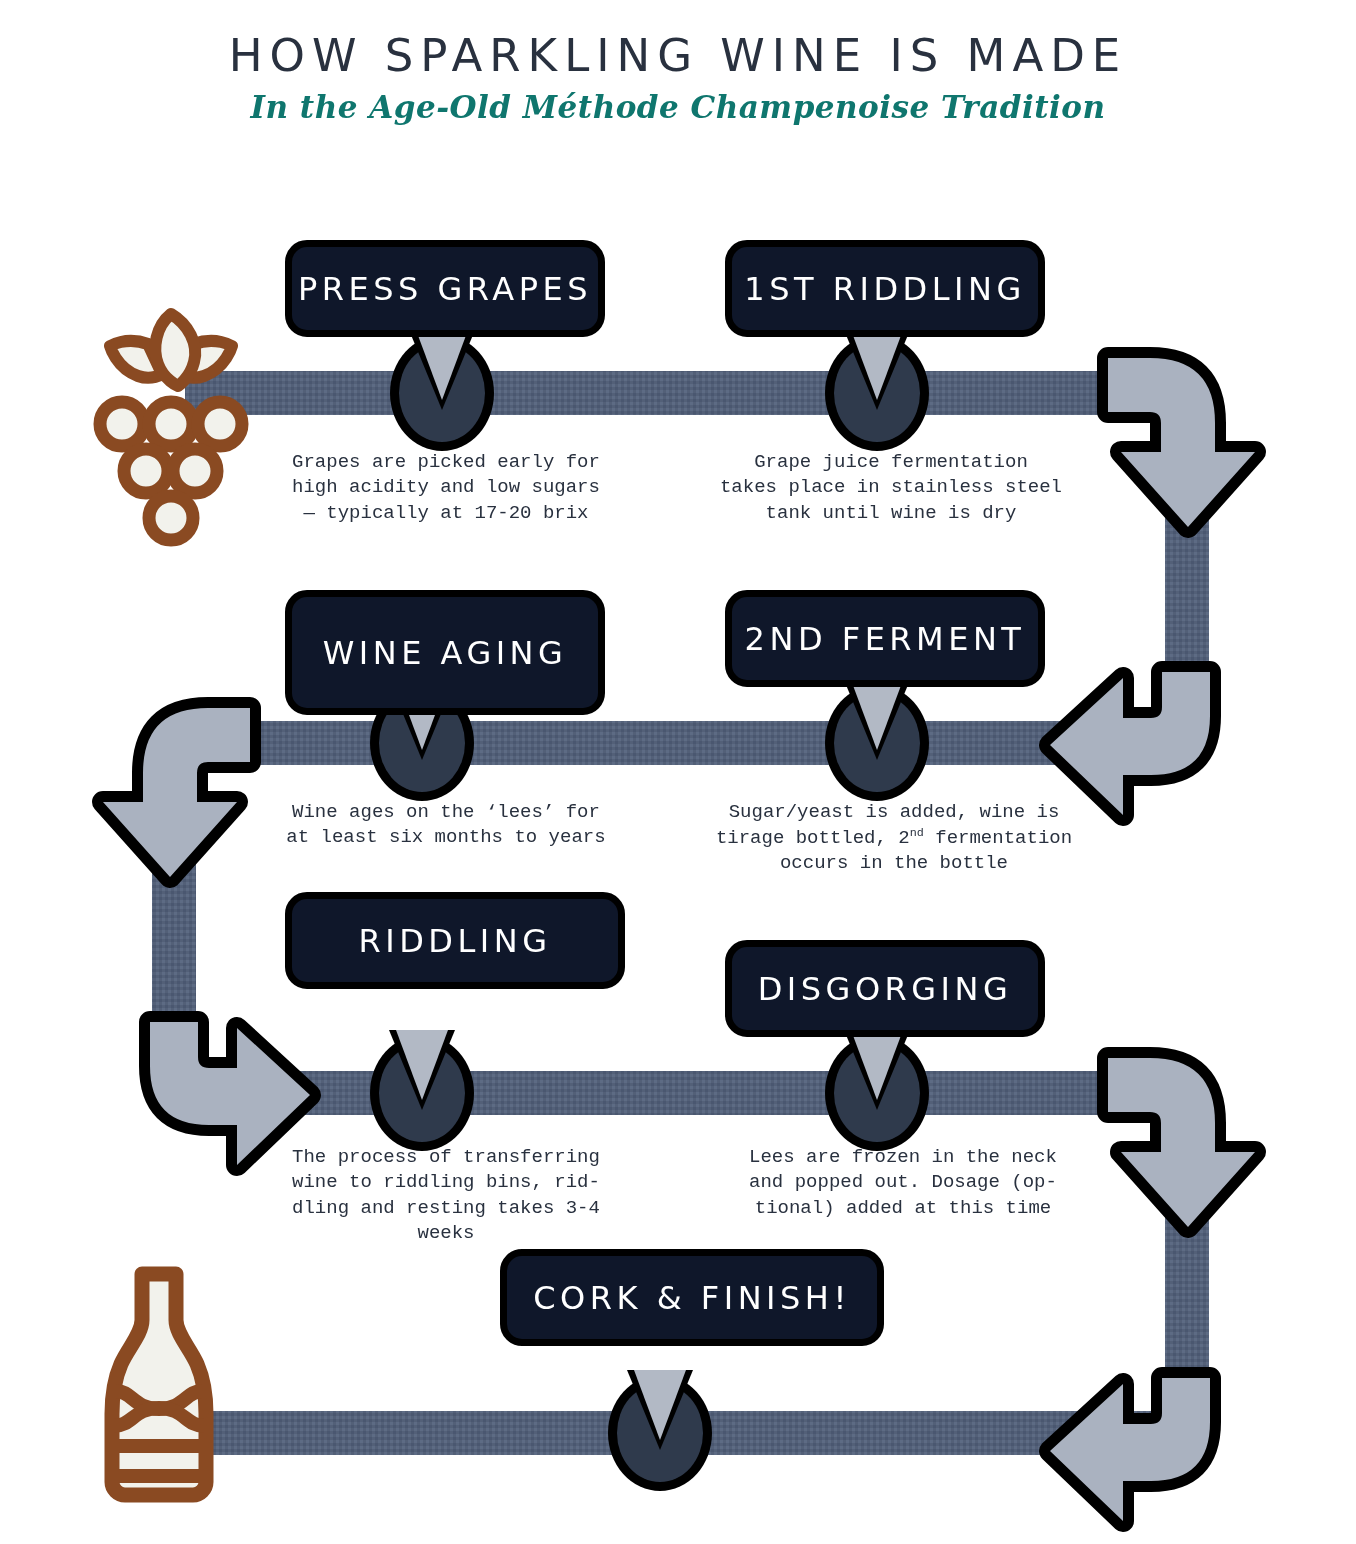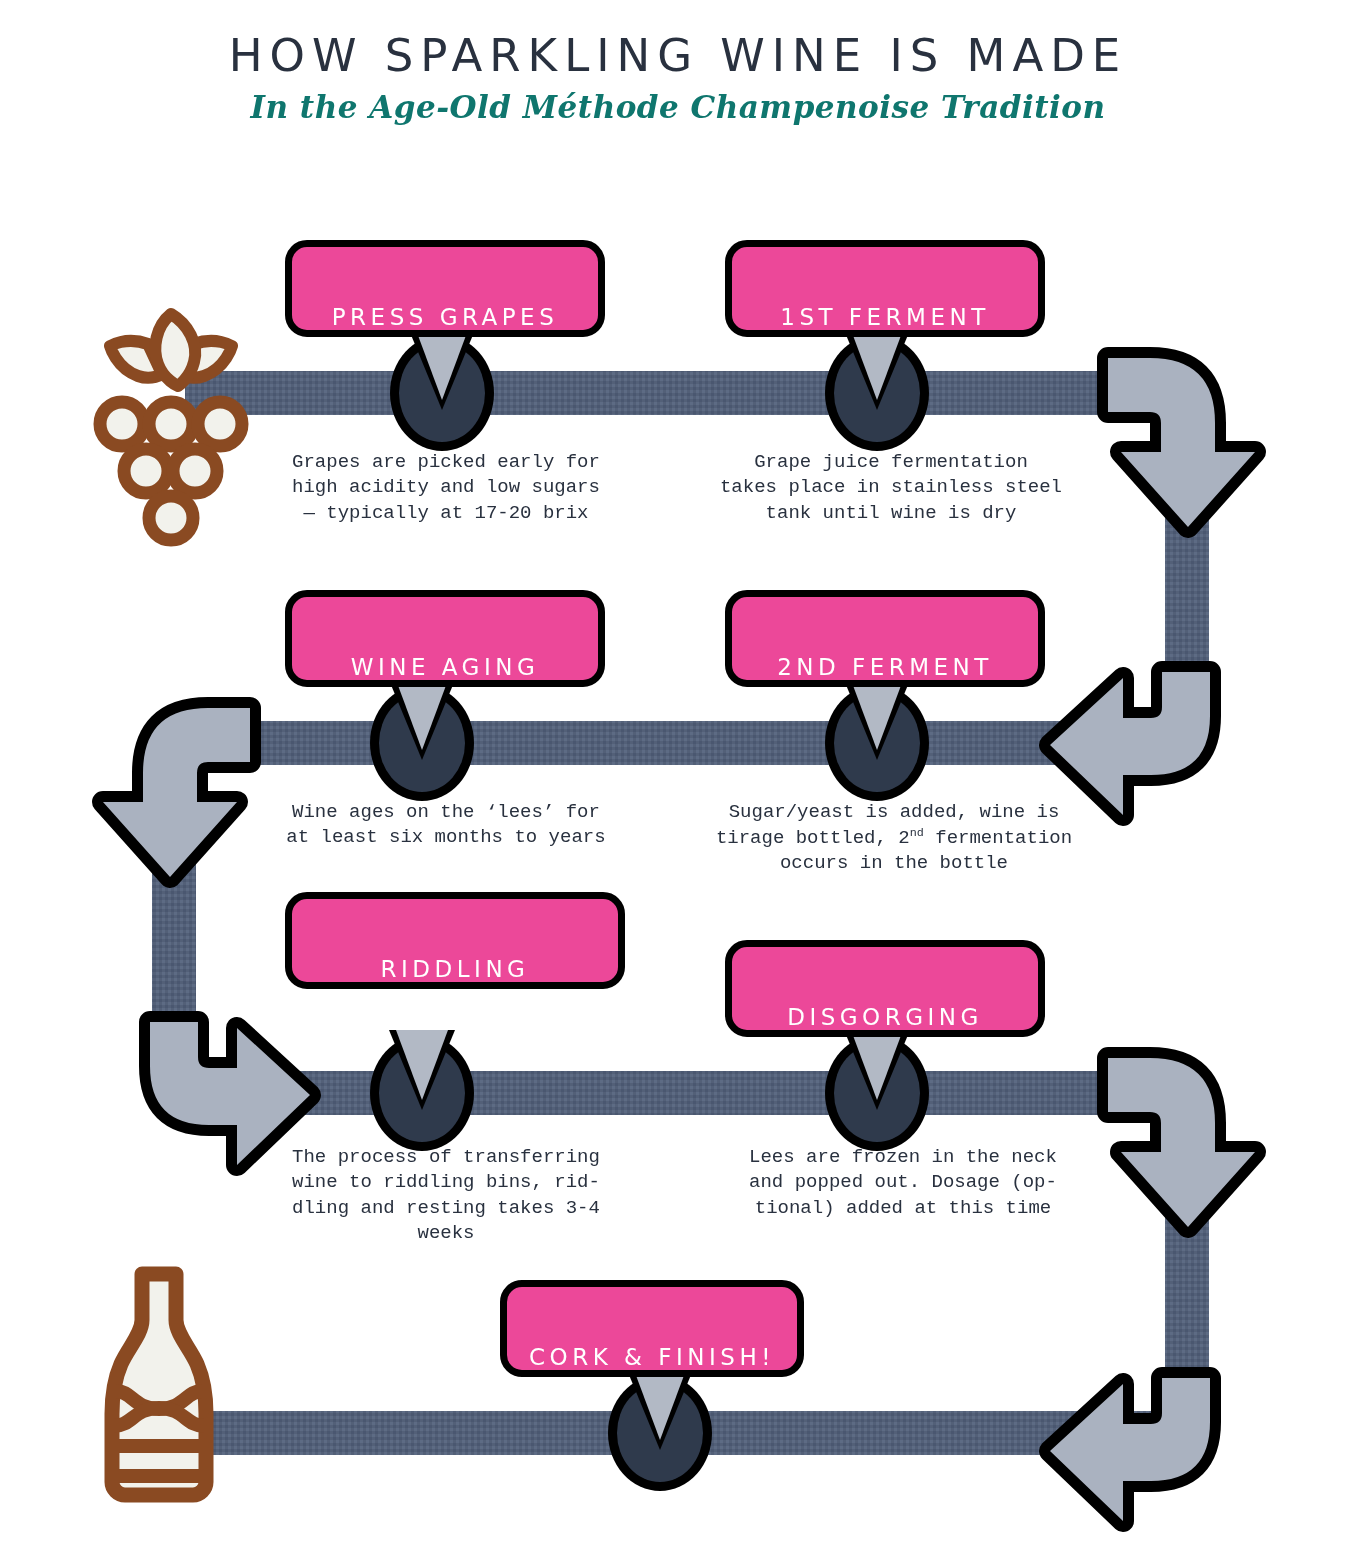--- a/index.html
+++ b/index.html
@@ -36,29 +36,29 @@
     letter-spacing:0.5px;
   }
 
   
   svg.flow { position:absolute; left:0; top:0; width:1356px; height:1544px; }
 
   
   .badge {
     position:absolute;
     box-sizing:border-box;
-    background:#ec4899;
+    background:#0f172a;
     border:7px solid #000000;
     border-radius:22px;
     display:flex;
-    align-items:flex-end;
+    align-items:center;
     justify-content:center;
     color:#ffffff;
     font-family:"DejaVu Sans", sans-serif;
-    font-size:23px;
+    font-size:32px;
     letter-spacing:4.5px;
     font-weight:400;
     text-align:center;
     z-index:6;
   }
   .badge-tail {
     position:absolute;
     width:0; height:0;
     border-left:26px solid transparent;
     border-right:26px solid transparent;
@@ -226,40 +226,40 @@
   <div class="badge-tail" style="left:851px; top:1030px;"></div>
 
   <div class="badge-tail-shadow" style="left:627px; top:1370px;"></div>
   <div class="badge-tail" style="left:634px; top:1370px;"></div>
 
   <div class="badge" style="left:285px; top:240px; width:320px; height:97px;">
     <span>PRESS GRAPES</span>
   </div>
 
   <div class="badge" style="left:725px; top:240px; width:320px; height:97px;">
-    <span>1ST FERMENT</span>
-  </div>
-
-  <div class="badge" style="left:285px; top:590px; width:320px; height:97px;">
+    <span>1ST RIDDLING</span>
+  </div>
+
+  <div class="badge" style="left:285px; top:590px; width:320px; height:125px;">
     <span>WINE AGING</span>
   </div>
 
   <div class="badge" style="left:725px; top:590px; width:320px; height:97px;">
     <span>2ND FERMENT</span>
   </div>
 
   <div class="badge" style="left:285px; top:892px; width:340px; height:97px;">
     <span>RIDDLING</span>
   </div>
 
   <div class="badge" style="left:725px; top:940px; width:320px; height:97px;">
     <span>DISGORGING</span>
   </div>
 
-  <div class="badge" style="left:500px; top:1280px; width:304px; height:97px;">
+  <div class="badge" style="left:500px; top:1249px; width:384px; height:97px;">
     <span>CORK &amp; FINISH!</span>
   </div>
 
   <div class="caption" style="left:255px; top:450px; width:382px;">
     <div>Grapes are picked early for</div>
     <div>high acidity and low sugars</div>
     <div>— typically at 17-20 brix</div>
   </div>
 
   <div class="caption" style="left:700px; top:450px; width:382px;">

